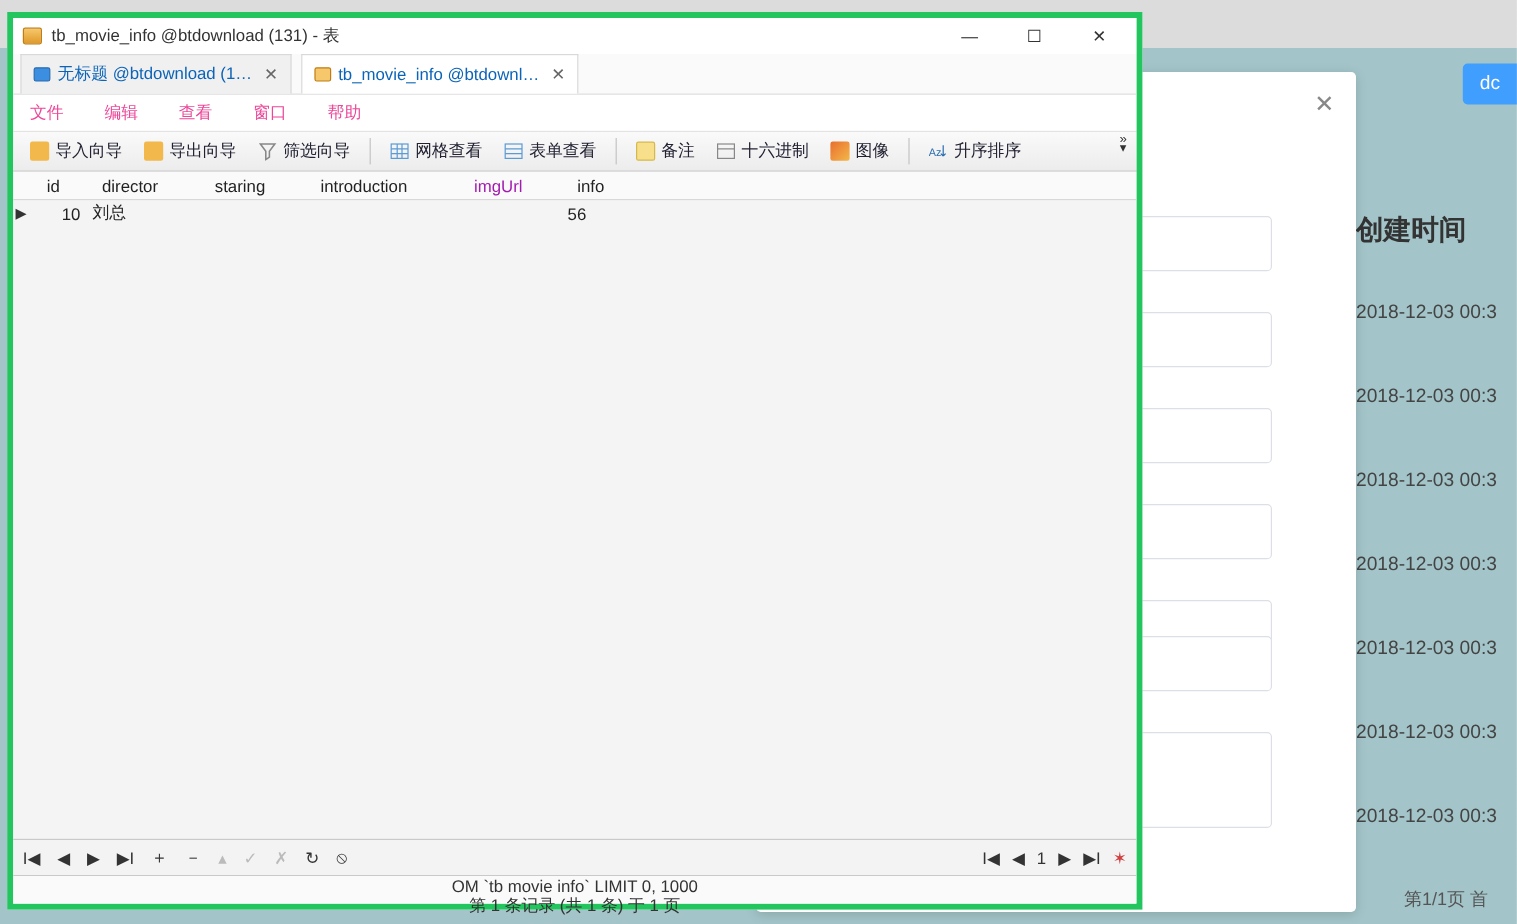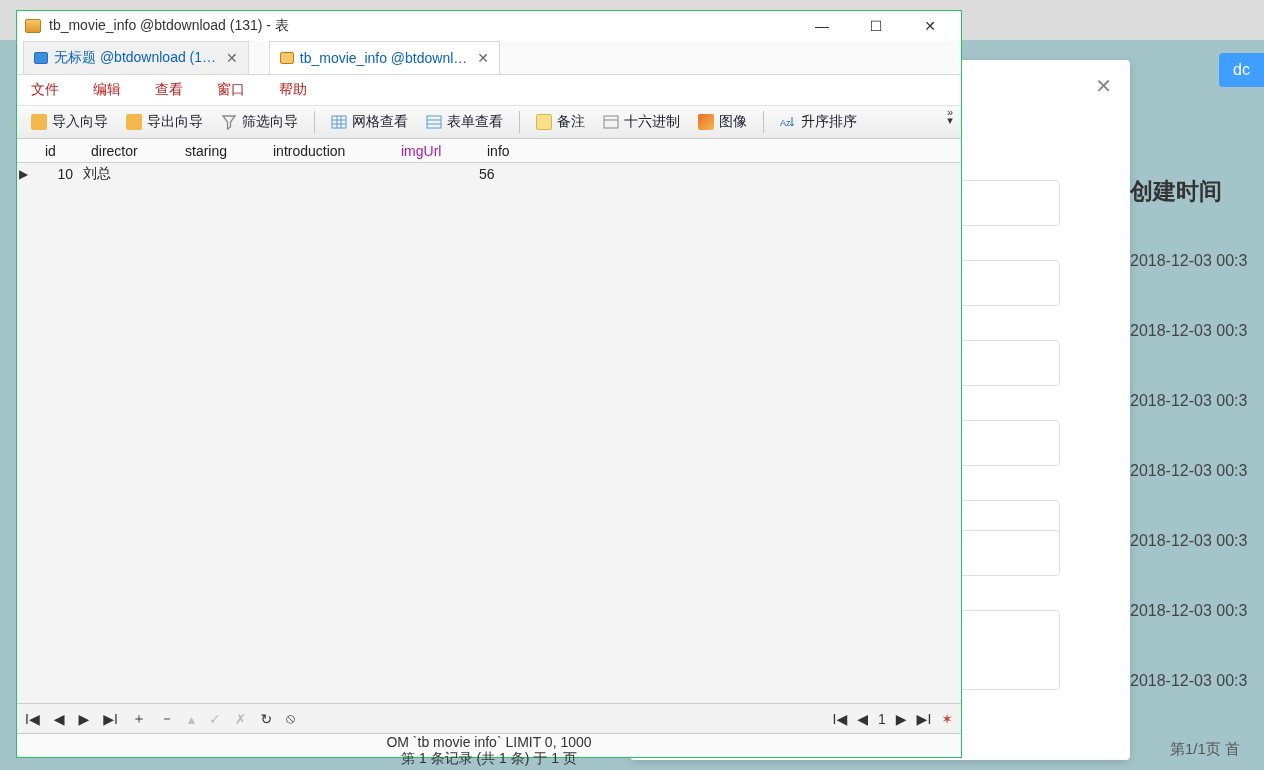--- a/index.html
+++ b/index.html
@@ -10,34 +10,34 @@
   .bg-panel { position: absolute; left: 630px; top: 60px; width: 500px; height: 700px; background: #fff; border-radius: 4px; box-shadow: 0 2px 10px rgba(0,0,0,.15); }
   .bg-panel .close { position: absolute; right: 18px; top: 14px; color: #888; font-size: 20px; cursor: pointer; }
   .bg-panel .field { position: absolute; left: 70px; right: 70px; height: 46px; border: 1px solid #dcdfe6; border-radius: 4px; background: #fff; display:flex; align-items:center; padding:0 12px; color:#888; }
   .bg-panel .ta { height: 80px; resize: both; border:1px solid #dcdfe6; border-radius:4px; background:#fff; }
   .bg-btn { position:absolute; right:0; top:53px; background:#409eff; color:#fff; padding:8px 14px; border-radius:4px 0 0 4px; font-size:16px; }
   .bg-th { position:absolute; left:1130px; top:176px; font-weight:700; color:#333; font-size:23px; }
   .bg-date { position:absolute; left:1130px; font-size:16px; color:#444; }
   .bg-pager { position:absolute; left:1170px; top:740px; color:#555; font-size:15px; }
 
   
-  .win { position:absolute; left:6px; top:10px; width:946px; height:748px; background:#fff; border:1px solid #22c55e; display:flex; flex-direction:column;margin-left:10px; }
+  .win { position:absolute; left:6px; top:10px; width:946px; height:748px; background:#fff; border:5px solid #22c55e; display:flex; flex-direction:column; }
   .titlebar { height:30px; display:flex; align-items:center; padding:0 8px; gap:8px; background:#fff; }
   .titlebar .ico { width:16px; height:14px; background:linear-gradient(#f6c76b,#e09a2a); border:1px solid #c07d12; border-radius:2px; }
   .titlebar .title { flex:1; color:#333; }
   .winbtn { width:46px; height:30px; display:flex; align-items:center; justify-content:center; color:#333; }
 
-  .tabs { height:34px; display:flex; align-items:stretch; border-bottom:1px solid #d9d9d9; background:#fafafa; padding-left:6px; gap:20px; }
+  .tabs { height:34px; display:flex; align-items:stretch; border-bottom:1px solid #d9d9d9; background:#fafafa; padding-left:6px; gap:8px; }
   .tab { display:flex; align-items:center; gap:6px; padding:0 10px; background:#f0f0f0; border:1px solid #d9d9d9; border-bottom:none; color:#0b64b8; font-size:14px; max-width:240px; }
   .tab.active { background:#fff; color:#0b64b8; }
   .tab .tico { width:14px; height:12px; background:#3b8ee0; border:1px solid #2a6db0; border-radius:2px; }
   .tab .x { color:#666; margin-left:4px; font-size:14px; }
 
   .menubar { height:30px; display:flex; align-items:center; gap:34px; padding:0 14px; background:#fff; }
-  .menubar span { color:#b91c1c; }
+  .menubar span { color:#ec4899; }
 
   .toolbar { height:34px; display:flex; align-items:center; gap:6px; padding:0 8px; border-top:1px solid #e3e3e3; border-bottom:1px solid #c9c9c9; background:linear-gradient(#fafafa,#ececec); position:relative; }
   .tool { display:flex; align-items:center; gap:5px; padding:2px 6px; color:#223; }
   .tool .i { width:16px; height:16px; border-radius:2px; display:inline-block; }
   .sep { width:1px; height:22px; background:#c4c4c4; margin:0 4px; }
   .tool-more { position:absolute; right:8px; top:2px; color:#333; font-size:11px; line-height:8px; text-align:center; }
 
   .headers { height:24px; display:flex; align-items:center; border-bottom:1px solid #d0d0d0; background:#fafafa; padding-left:20px; gap:0; }
   .hdr { color:#222; padding:0 8px; }
   .hdr.link { color:#a21caf; }

